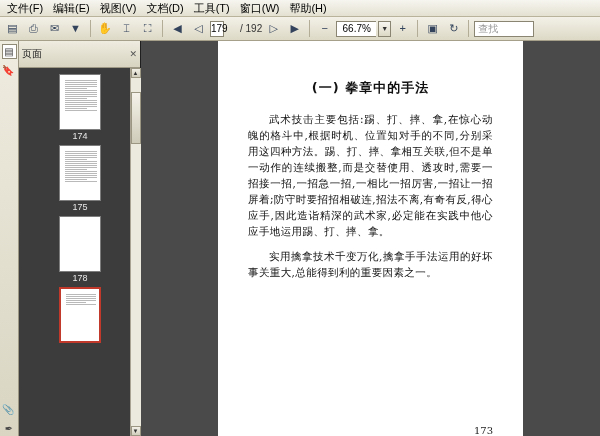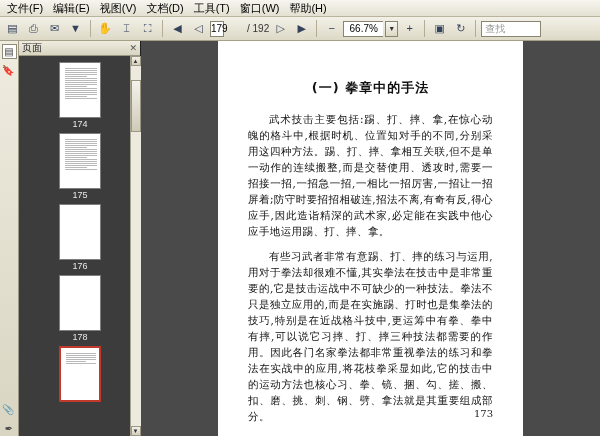--- a/index.html
+++ b/index.html
@@ -38,21 +38,21 @@
     width: 19px; height: 19px;
     display: flex; align-items: center; justify-content: center;
     border: 1px solid transparent; border-radius: 2px;
     color: #33435c; font-size: 11px; line-height: 1;
   }
   .tsep { width: 1px; height: 17px; background: #b3ad97; margin: 0 3px; }
   .pagebox {
     width: 14px; height: 16px; border: 1px solid #8a8572; background: #fff;
     font-size: 10px; text-align: center; line-height: 14px; color: #000;
   }
-  .pagetot { font-size: 10px; color: #333; margin-left: 21px; }
+  .pagetot { font-size: 10px; color: #333; margin-left: 14px; }
   .zoombox {
     width: 40px; height: 16px; border: 1px solid #8a8572; border-right: none;
     background: #fff; font-size: 10px; text-align: center; line-height: 14px; color: #000;
   }
   .zoomarrow {
     width: 13px; height: 16px; border: 1px solid #8a8572; background: linear-gradient(#f7f6f1,#ddd9c6);
     display: flex; align-items: center; justify-content: center; font-size: 7px; color: #333;
   }
   .searchbox {
     width: 60px; height: 16px; border: 1px solid #8a8572; background: #fff;
@@ -76,21 +76,21 @@
   }
   .rail .ricon.active { background: #fff; border: 1px solid #8f8a75; }
   .rail .rspacer { flex: 1; }
 
   
   .thumbpanel {
     width: 122px; background: #3c3c3c; display: flex; flex-direction: column; flex: none;
     border-right: 1px solid #1f1f1f;
   }
   .thumbhead {
-    height: 15px; background: linear-gradient(#efece0,#d8d4c1);
+    height: 27px; background: linear-gradient(#efece0,#d8d4c1);
     border-bottom: 1px solid #9d9883;
     display: flex; align-items: center; justify-content: space-between;
     padding: 0 3px; font-size: 10px; color: #222;
     flex: none;
   }
   .thumbhead .hx { font-size: 9px; color: #555; }
   .thumbscrollwrap { flex: 1; display: flex; min-height: 0; padding-left: 11px; }
   .thumblist {
     flex: 1; overflow: hidden; position: relative;
     padding-top: 6px;
@@ -129,21 +129,21 @@
     font-size: 13px; font-weight: bold; text-align: center; margin: 10px 0 14px;
     letter-spacing: 1px;
   }
   .page p {
     font-family: "DejaVu Serif", serif;
     font-size: 10.5px; line-height: 16px; margin: 0 0 9px;
     text-align: justify; text-indent: 21px;
     letter-spacing: 0.4px;
   }
   .pagenum {
-    position: absolute; right: 30px; bottom: 17px;
+    position: absolute; right: 30px; bottom: 0;
     font-family: "DejaVu Serif", serif; font-size: 10px; color: #222;
   }
 </style>
 </head>
 <body>
 
 <div id="app">
 
   <div class="menubar">
     <span class="mi">文件(F)</span>
@@ -241,24 +241,20 @@
                   <div class="tline" style="width: 88%;"></div>
                   <div class="tline" style="width: 88%;"></div>
                   <div class="tline" style="width: 60%;"></div>
                   <div class="tline" style="width: 88%;"></div>
                 </div>
               </div>
               <div class="thumblabel">175</div>
             </div>
             <div class="thumbitem">
               <div class="thumbframe"></div>
-              <div class="thumblabel">176</div>
-            </div>
-            <div class="thumbitem">
-              <div class="thumbframe"></div>
               <div class="thumblabel">178</div>
             </div>
             <div class="thumbitem selected">
               <div class="thumbframe">
                 <div class="tcol">
                   <div class="tline" style="width: 88%;"></div>
                   <div class="tline" style="width: 88%;"></div>
                   <div class="tline" style="width: 88%;"></div>
                   <div class="tline" style="width: 88%;"></div>
                   <div class="tline" style="width: 60%;"></div>
@@ -274,21 +270,20 @@
           </div>
           <div class="sbbtn">▼</div>
         </div>
       </div>
     </div>
 
     <div class="viewer">
       <div class="page">
         <h1>(一)  拳章中的手法</h1>
         <p>武术技击主要包括:踢、打、摔、拿,在惊心动魄的格斗中,根据时机、位置知对手的不同,分别采用这四种方法。踢、打、摔、拿相互关联,但不是单一动作的连续搬整,而是交替使用、透攻时,需要一招接一招,一招急一招,一相比一招厉害,一招让一招屏着;防守时要招招相破连,招法不离,有奇有反,得心应手,因此造诣精深的武术家,必定能在实践中他心应手地运用踢、打、摔、拿。</p>
-        <p>有些习武者非常有意踢、打、摔的练习与运用,用对于拳法却很难不懂,其实拳法在技击中是非常重要的,它是技击运战中不可缺少的一种技法。拳法不只是独立应用的,而是在实施踢、打时也是集拳法的技巧,特别是在近战格斗技中,更运筹中有拳、拳中有摔,可以说它习摔、打、摔三种技法都需要的作用。因此各门名家拳法都非常重视拳法的练习和拳法在实战中的应用,将花枝拳采显如此,它的技击中的运动方法也核心习、拳、镜、捆、勾、搓、搬、扣、磨、挑、刺、钢、劈、拿法就是其重要组成部分。</p>
         <p>实用擒拿技术千变万化,擒拿手手法运用的好坏事关重大,总能得到利的重要因素之一。</p>
 
         <div class="pagenum">173</div>
       </div>
     </div>
 
   </div>
 </div>
 
 </body></html>

